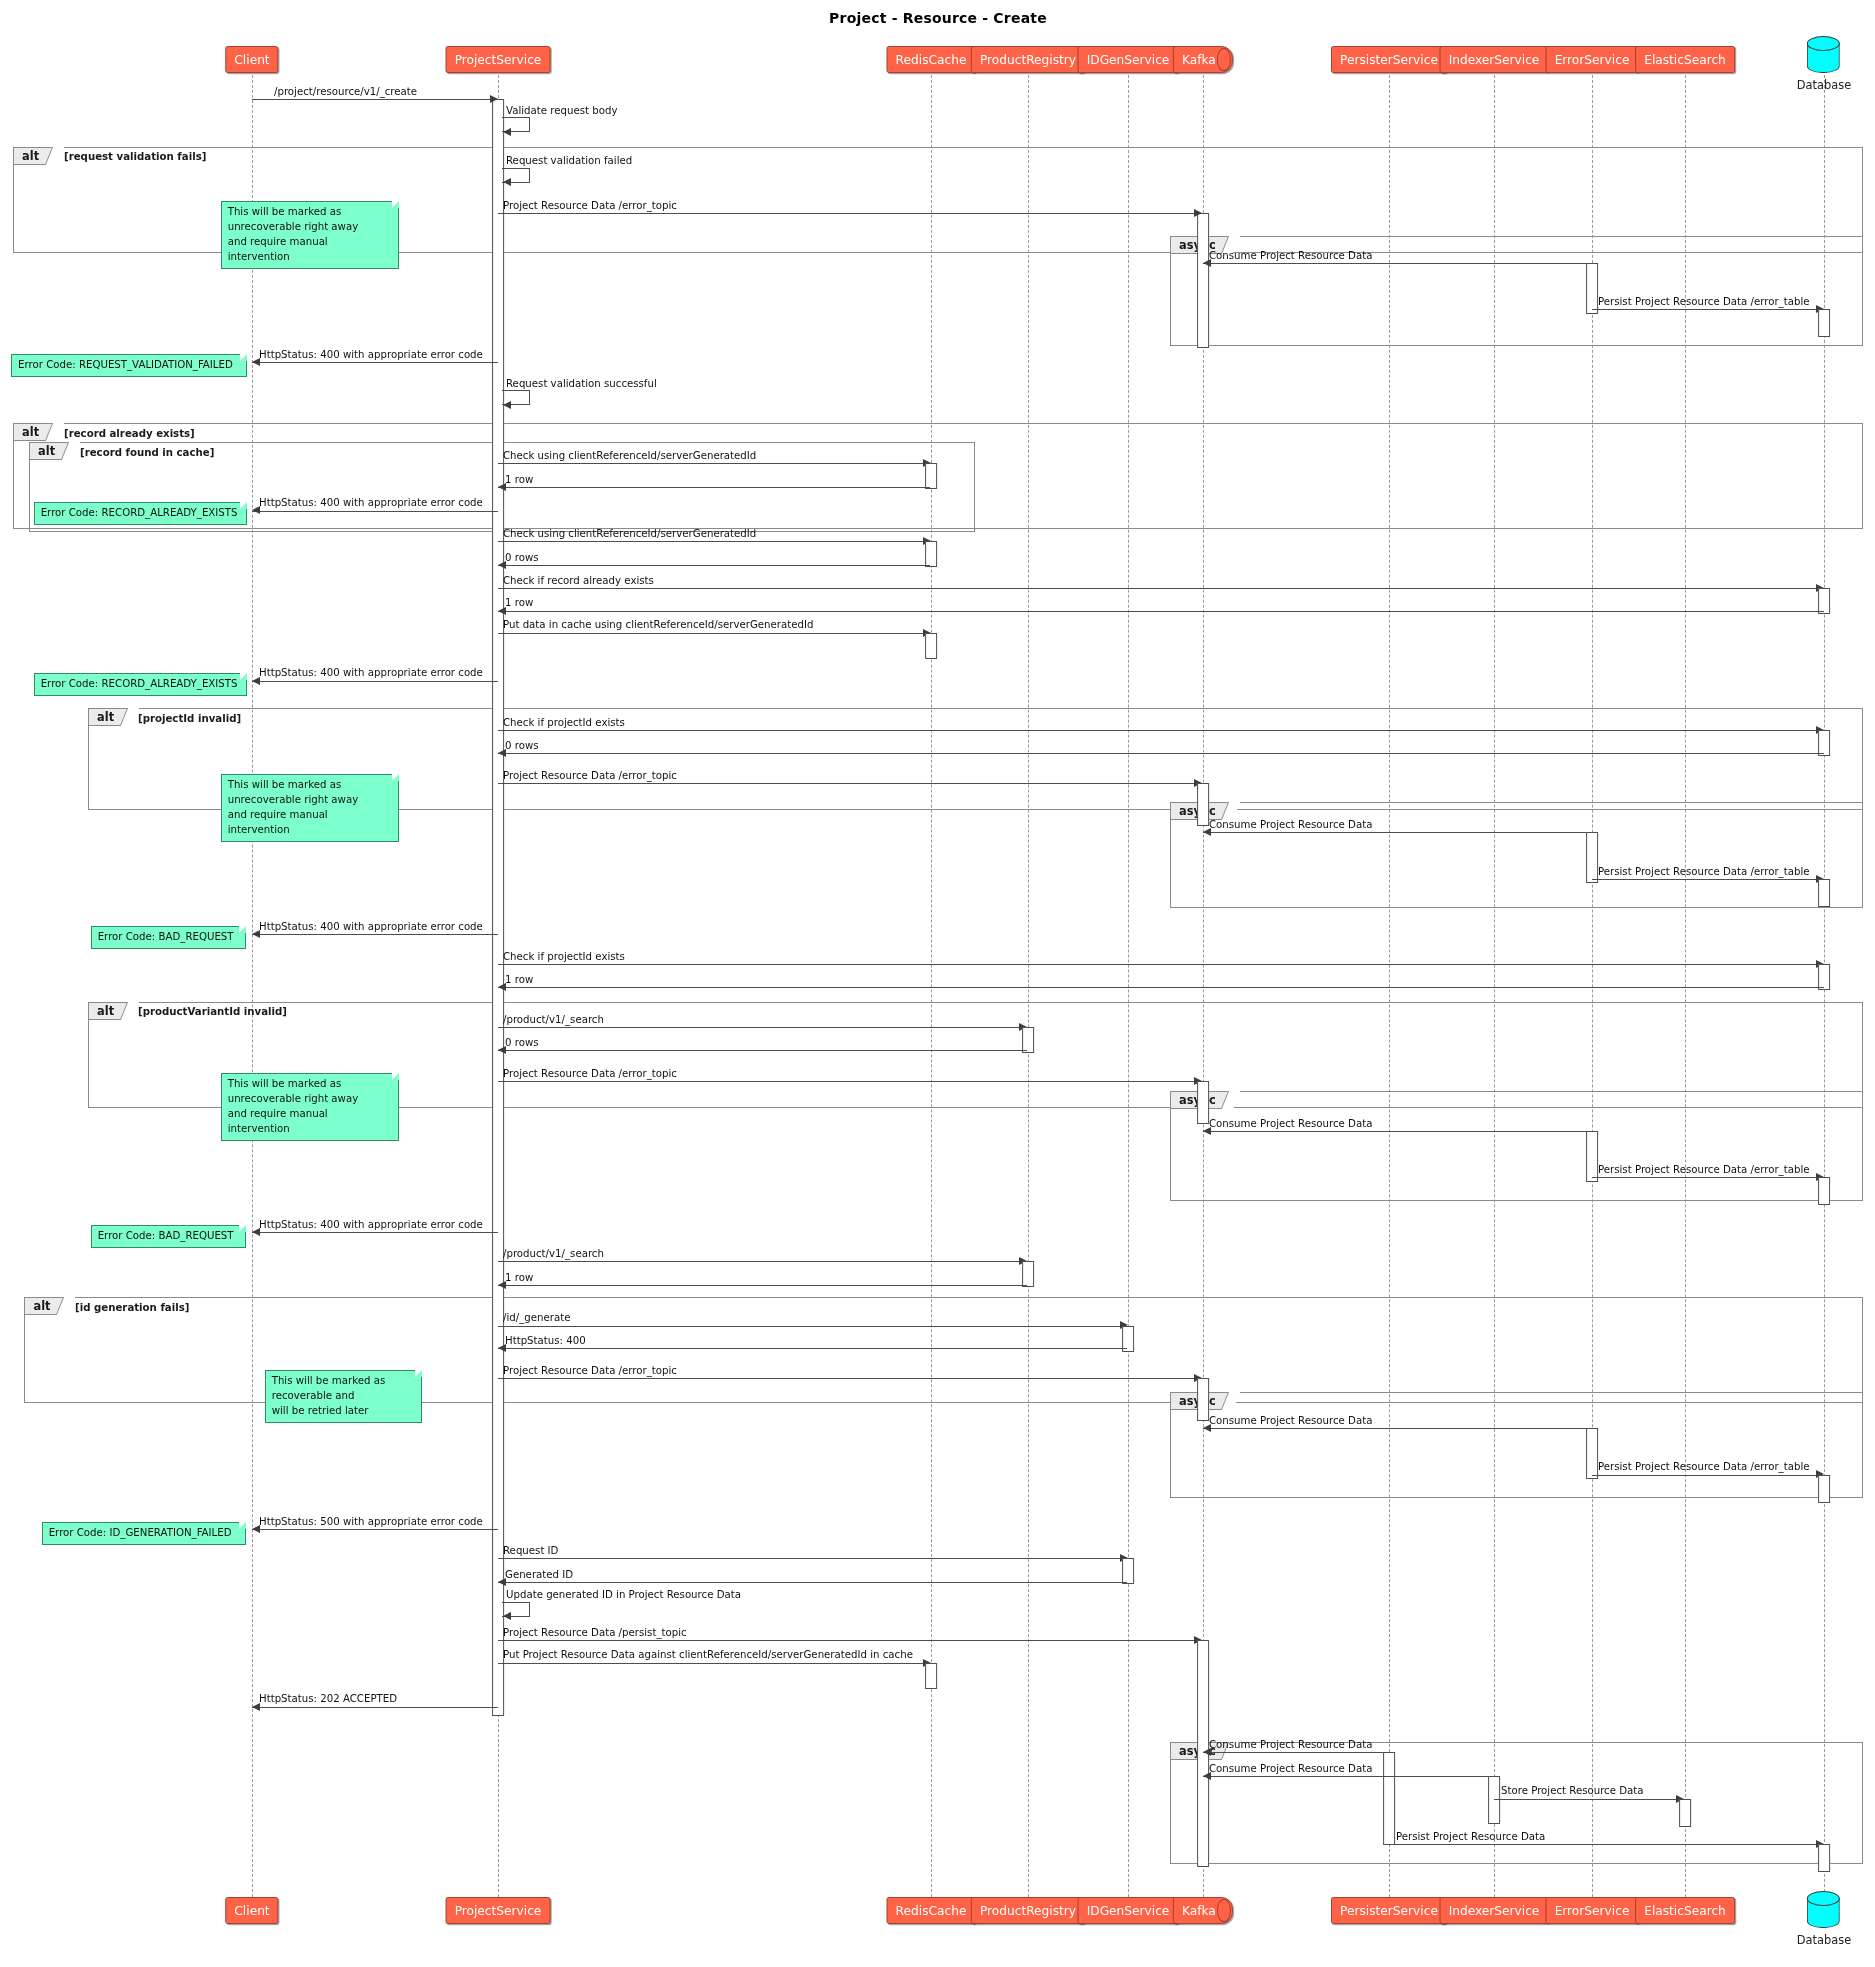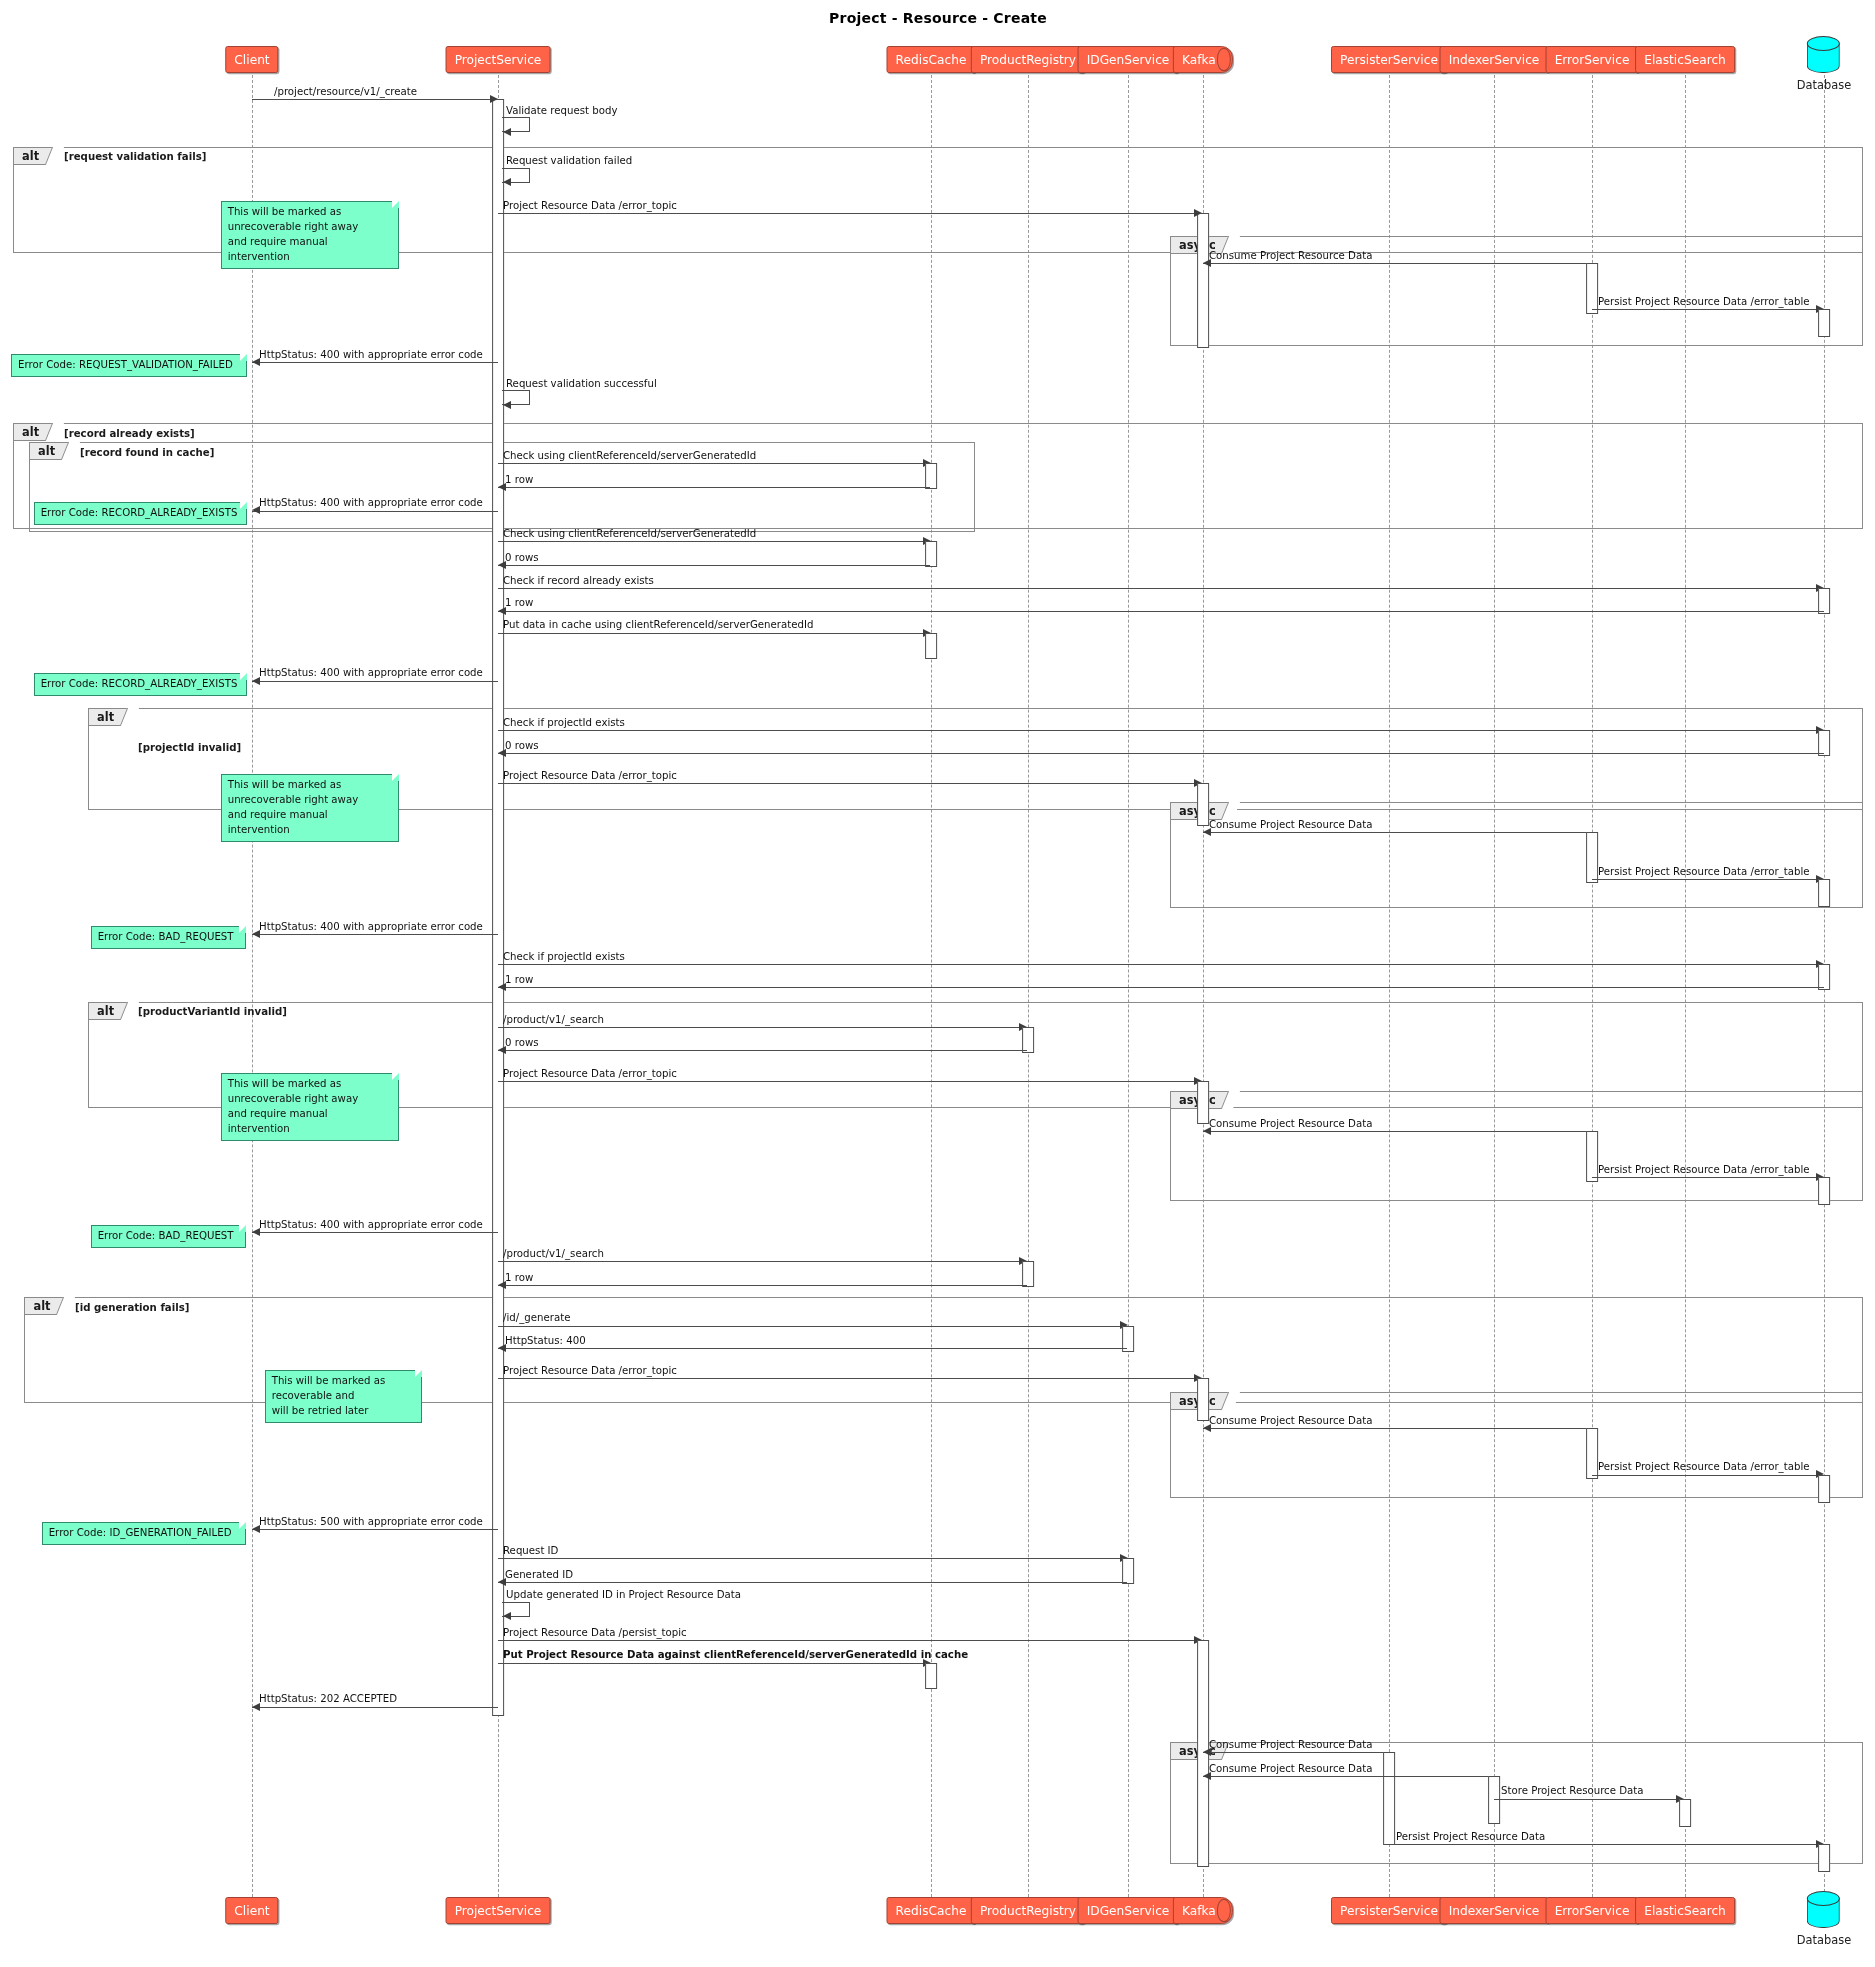--- a/index.html
+++ b/index.html
@@ -113,21 +113,21 @@
         <div class="frag-tab">async</div>
       </div>
       <div class="frag-cond" style="left: 64px; top: 428px;">[record already exists]</div>
       <div class="fragment" style="left: 13px; top: 423px; width: 1850px; height: 106px;">
         <div class="frag-tab">alt</div>
       </div>
       <div class="frag-cond" style="left: 80px; top: 447px;">[record found in cache]</div>
       <div class="fragment" style="left: 29px; top: 442px; width: 946px; height: 90px;">
         <div class="frag-tab">alt</div>
       </div>
-      <div class="frag-cond" style="left: 138px; top: 713px; margin-top: 29px;">[projectId invalid]</div>
+      <div class="frag-cond" style="left: 138px; top: 713px;">[projectId invalid]</div>
       <div class="fragment" style="left: 88px; top: 708px; width: 1775px; height: 102px;">
         <div class="frag-tab">alt</div>
       </div>
       <div class="fragment" style="left: 1170px; top: 802px; width: 693px; height: 106px;">
         <div class="frag-tab">async</div>
       </div>
       <div class="frag-cond" style="left: 138px; top: 1006px;">[productVariantId invalid]</div>
       <div class="fragment" style="left: 88px; top: 1002px; width: 1775px; height: 106px;">
         <div class="frag-tab">alt</div>
       </div>
@@ -295,21 +295,21 @@
       <div class="msg-label" style="left: 505px; top: 1570px;">Generated ID</div>
       <div class="self-msg" style="left: 502px; top: 1602px; width: 28px; height: 14.7px;"></div>
       <div class="arrow-l" style="left: 503px; top: 1612px;"></div>
       <div class="msg-label" style="left: 506px; top: 1590px;">Update generated ID in Project Resource Data</div>
       <div class="msg-line" style="left: 498px; top: 1640px; width: 704px;"></div>
       <div class="arrow-r" style="left: 1194px; top: 1636px;"></div>
       <div class="msg-label" style="left: 503px; top: 1628px;">Project Resource Data /persist_topic</div>
       <div class="activation" style="left: 1203px; top: 1640px; height: 225px;"></div>
       <div class="msg-line" style="left: 498px; top: 1663px; width: 432px;"></div>
       <div class="arrow-r" style="left: 923px; top: 1659px;"></div>
-      <div class="msg-label" style="left: 503px; top: 1650px; font-weight: bold;">Put Project Resource Data against clientReferenceId/serverGeneratedId in cache</div>
+      <div class="msg-label" style="left: 503px; top: 1650px;">Put Project Resource Data against clientReferenceId/serverGeneratedId in cache</div>
       <div class="activation" style="left: 931px; top: 1663px; height: 24.4px;"></div>
       <div class="msg-line" style="left: 252px; top: 1707px; width: 246px;"></div>
       <div class="arrow-l" style="left: 252px; top: 1703px;"></div>
       <div class="msg-label" style="left: 259px; top: 1694px;">HttpStatus: 202 ACCEPTED</div>
       <div class="msg-line" style="left: 1203px; top: 1752px; width: 186px;"></div>
       <div class="arrow-l" style="left: 1203px; top: 1748px;"></div>
       <div class="msg-label" style="left: 1209px; top: 1740px;">Consume Project Resource Data</div>
       <div class="activation" style="left: 1389px; top: 1752px; height: 91px;"></div>
       <div class="msg-line" style="left: 1203px; top: 1776px; width: 291px;"></div>
       <div class="arrow-l" style="left: 1203px; top: 1772px;"></div>

